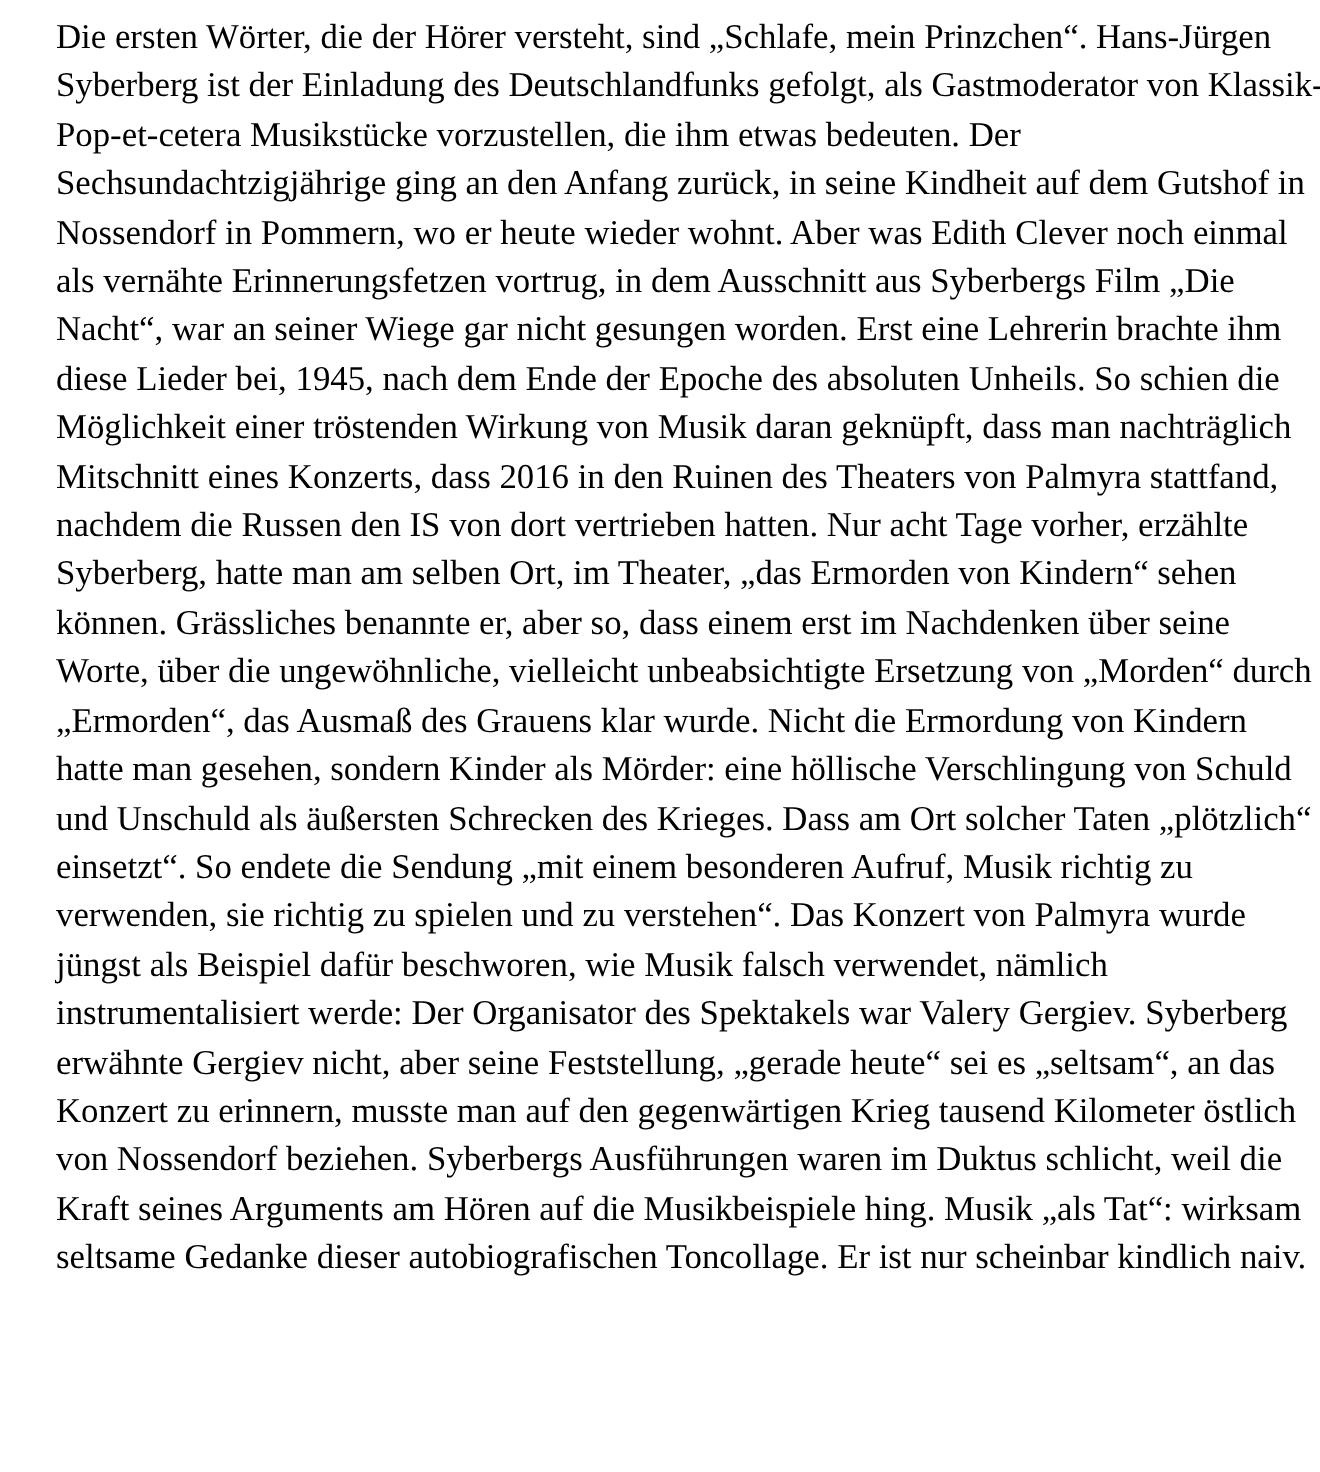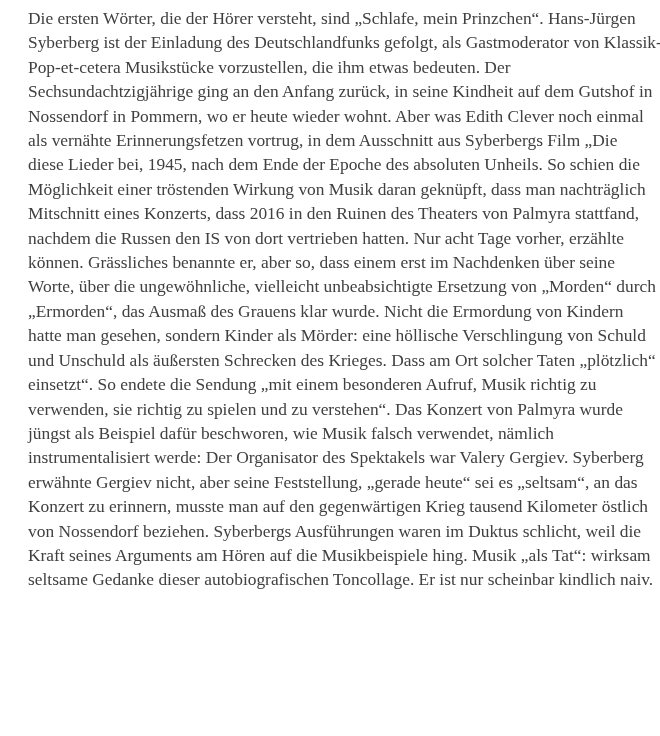--- a/index.html
+++ b/index.html
@@ -18,38 +18,40 @@
       left: 28px;
       top: 6px;
       width: 624px;
     }
     .line {
       display: block;
       white-space: nowrap;
       font-family: "Liberation Serif", "DejaVu Serif", serif;
       font-size: 17.4px;
       line-height: 24.4px;
-      color: #404040;
+      color: #000000;
       letter-spacing: 0px;
     }
   </style>
 </head>
 <body>
 
 <div class="article">
   <span class="line">Die ersten Wörter, die der Hörer versteht, sind „Schlafe, mein Prinzchen“. Hans-Jürgen</span>
   <span class="line">Syberberg ist der Einladung des Deutschlandfunks gefolgt, als Gastmoderator von Klassik-</span>
   <span class="line">Pop-et-cetera Musikstücke vorzustellen, die ihm etwas bedeuten. Der</span>
   <span class="line">Sechsundachtzigjährige ging an den Anfang zurück, in seine Kindheit auf dem Gutshof in</span>
   <span class="line">Nossendorf in Pommern, wo er heute wieder wohnt. Aber was Edith Clever noch einmal</span>
   <span class="line">als vernähte Erinnerungsfetzen vortrug, in dem Ausschnitt aus Syberbergs Film „Die</span>
+  <span class="line">Nacht“, war an seiner Wiege gar nicht gesungen worden. Erst eine Lehrerin brachte ihm</span>
   <span class="line">diese Lieder bei, 1945, nach dem Ende der Epoche des absoluten Unheils. So schien die</span>
   <span class="line">Möglichkeit einer tröstenden Wirkung von Musik daran geknüpft, dass man nachträglich</span>
   <span class="line">Mitschnitt eines Konzerts, dass 2016 in den Ruinen des Theaters von Palmyra stattfand,</span>
   <span class="line">nachdem die Russen den IS von dort vertrieben hatten. Nur acht Tage vorher, erzählte</span>
+  <span class="line">Syberberg, hatte man am selben Ort, im Theater, „das Ermorden von Kindern“ sehen</span>
   <span class="line">können. Grässliches benannte er, aber so, dass einem erst im Nachdenken über seine</span>
   <span class="line">Worte, über die ungewöhnliche, vielleicht unbeabsichtigte Ersetzung von „Morden“ durch</span>
   <span class="line">„Ermorden“, das Ausmaß des Grauens klar wurde. Nicht die Ermordung von Kindern</span>
   <span class="line">hatte man gesehen, sondern Kinder als Mörder: eine höllische Verschlingung von Schuld</span>
   <span class="line">und Unschuld als äußersten Schrecken des Krieges. Dass am Ort solcher Taten „plötzlich“</span>
   <span class="line">einsetzt“. So endete die Sendung „mit einem besonderen Aufruf, Musik richtig zu</span>
   <span class="line">verwenden, sie richtig zu spielen und zu verstehen“. Das Konzert von Palmyra wurde</span>
   <span class="line">jüngst als Beispiel dafür beschworen, wie Musik falsch verwendet, nämlich</span>
   <span class="line">instrumentalisiert werde: Der Organisator des Spektakels war Valery Gergiev. Syberberg</span>
   <span class="line">erwähnte Gergiev nicht, aber seine Feststellung, „gerade heute“ sei es „seltsam“, an das</span>

